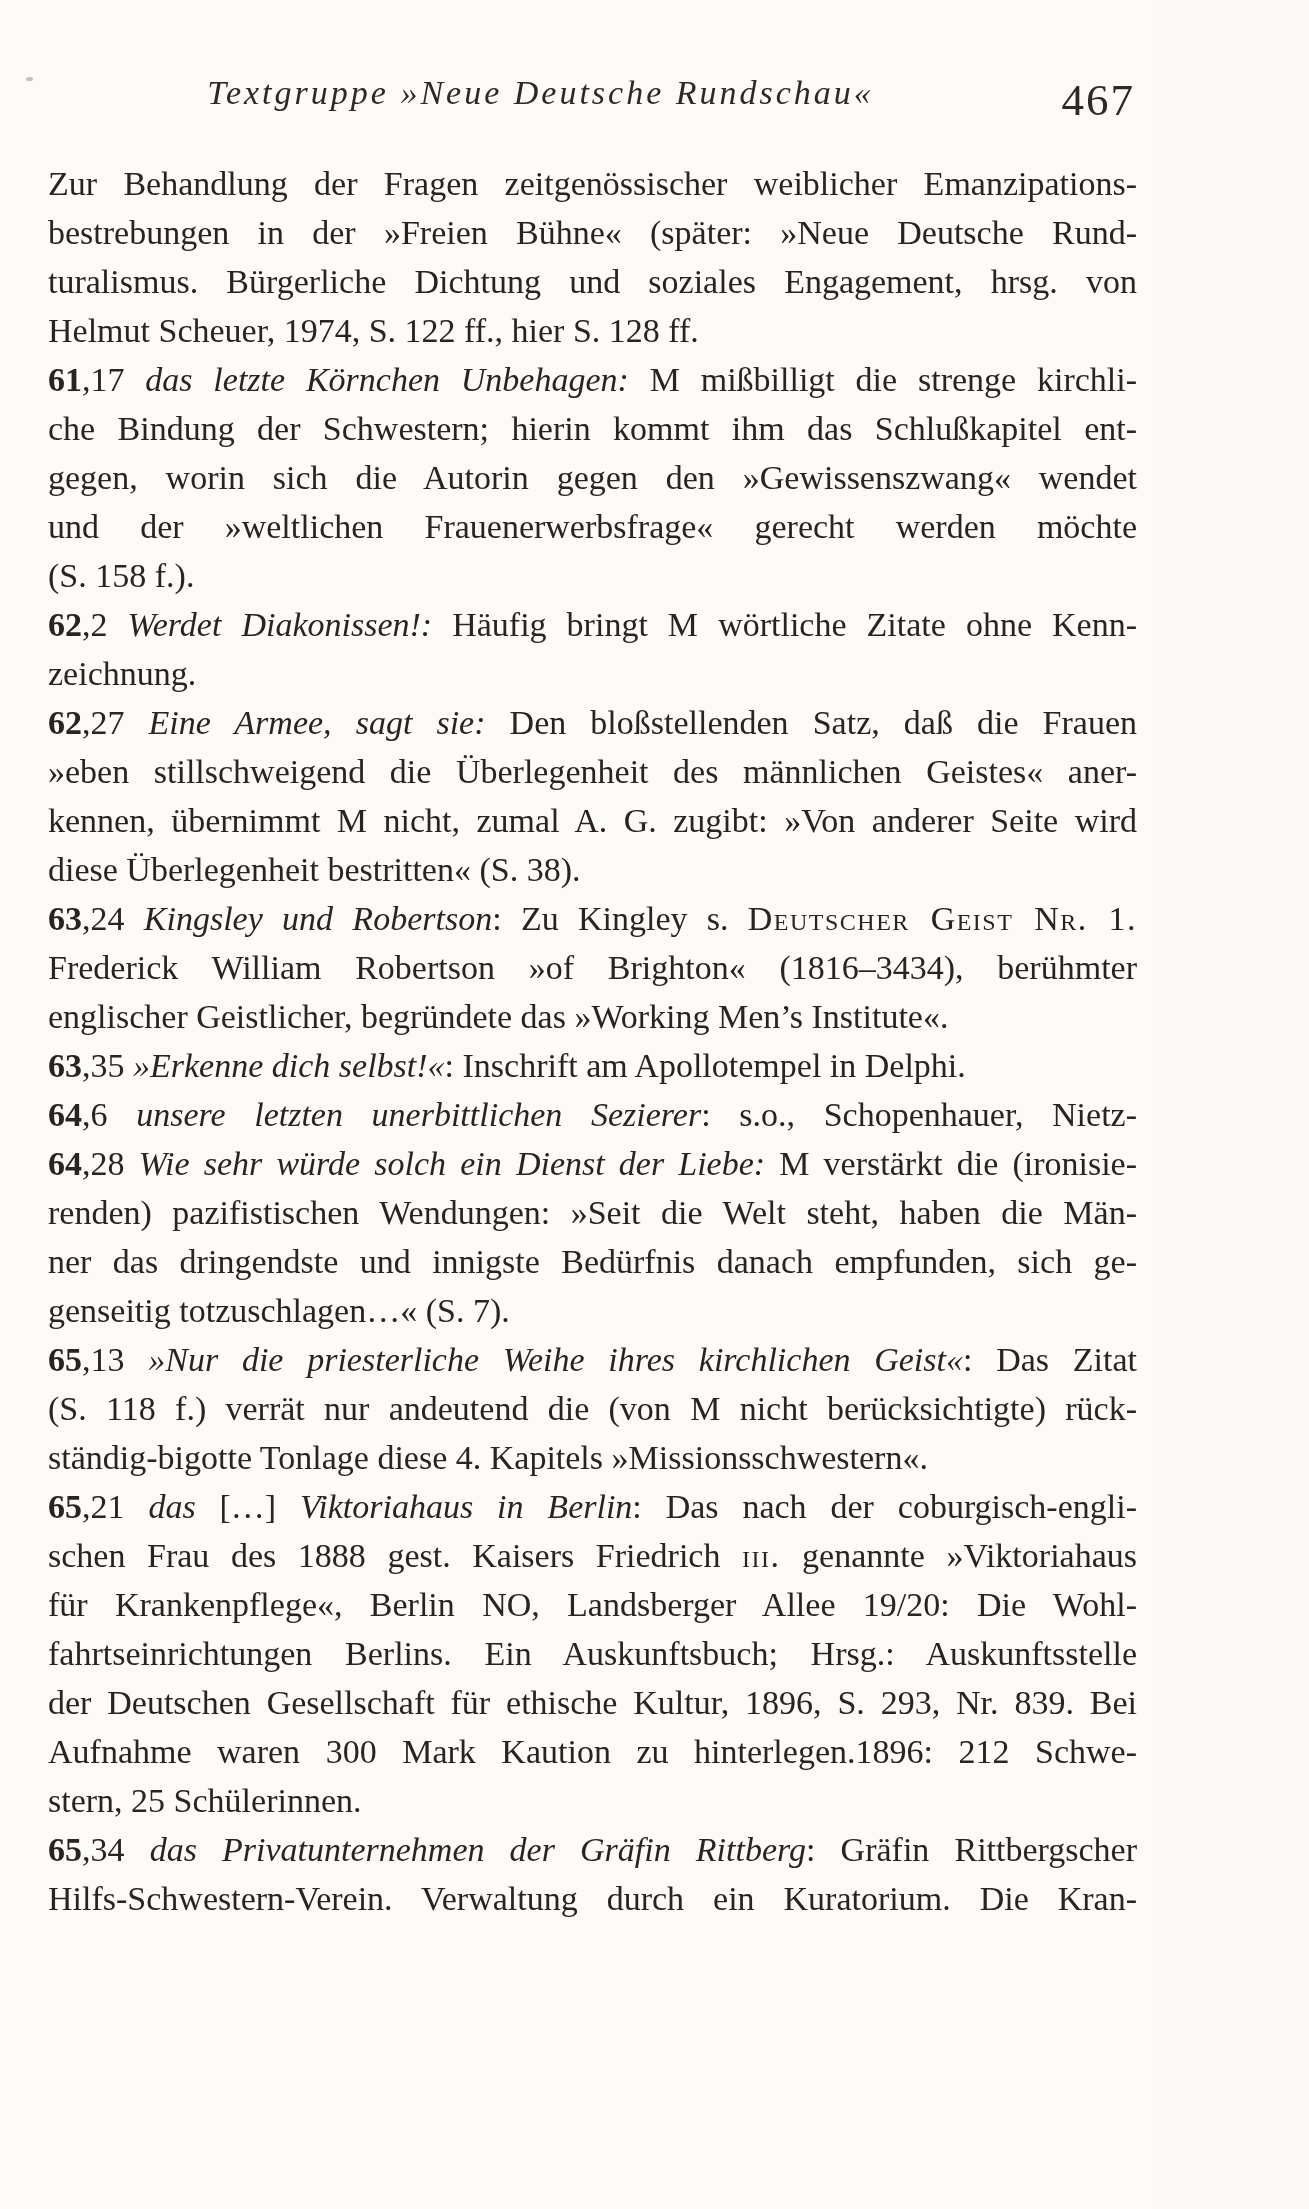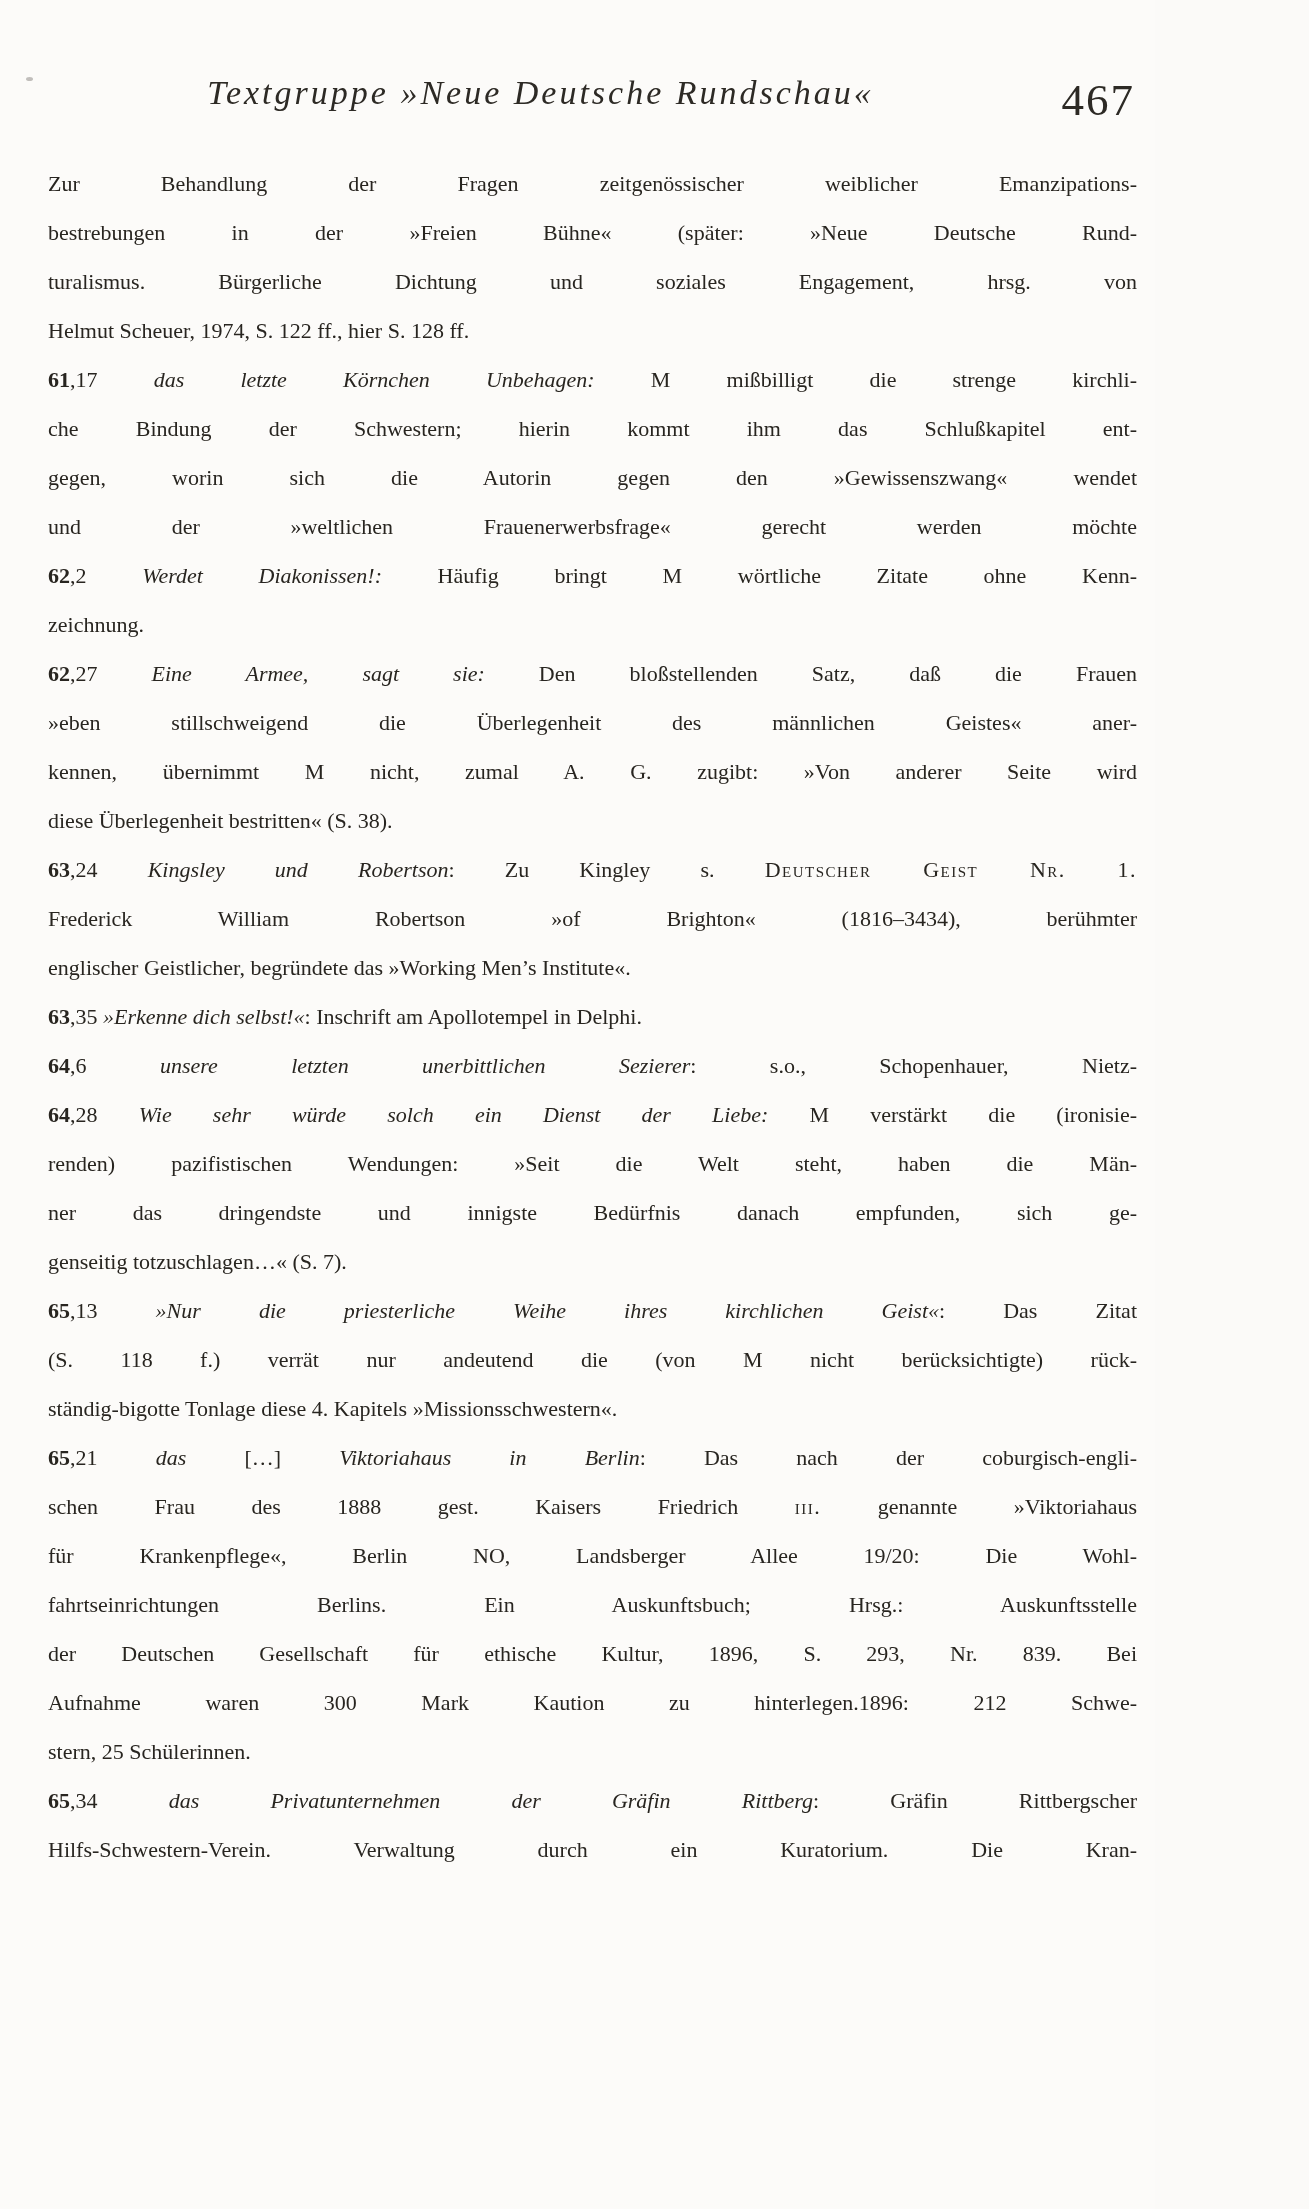--- a/index.html
+++ b/index.html
@@ -39,21 +39,21 @@
     font-size: 45px;
     letter-spacing: 2px;
     color: #2d2a25;
   }
 
   .text-block {
     position: absolute;
     top: 159px;
     left: 48px;
     width: 1089px;
-    font-size: 22px;
+    font-size: 34px;
     line-height: 49px;
   }
   .para { margin: 0; }
   .line {
     text-align: justify;
     text-align-last: justify;
     text-justify: inter-word;
   }
   .line.last { text-align-last: left; }
 
@@ -87,20 +87,21 @@
         <div class="line"><span class="seg-r">Zur Behandlung der Fragen zeitgenössischer weiblicher Emanzipations-</span></div>
         <div class="line"><span class="seg-r">bestrebungen in der »Freien Bühne« (später: »Neue Deutsche Rund-</span></div>
         <div class="line"><span class="seg-r">turalismus. Bürgerliche Dichtung und soziales Engagement, hrsg. von</span></div>
         <div class="line last"><span class="seg-r">Helmut Scheuer, 1974, S. 122 ff., hier S. 128 ff.</span></div>
       </div>
       <div class="para">
         <div class="line"><span class="seg-b">61</span><span class="seg-r">,17 </span><span class="seg-i">das letzte Körnchen Unbehagen:</span><span class="seg-r"> M mißbilligt die strenge kirchli-</span></div>
         <div class="line"><span class="seg-r">che Bindung der Schwestern; hierin kommt ihm das Schlußkapitel ent-</span></div>
         <div class="line"><span class="seg-r">gegen, worin sich die Autorin gegen den »Gewissenszwang« wendet</span></div>
         <div class="line"><span class="seg-r">und der »weltlichen Frauenerwerbsfrage« gerecht werden möchte</span></div>
+        <div class="line last"><span class="seg-r">(S. 158 f.).</span></div>
       </div>
       <div class="para">
         <div class="line"><span class="seg-b">62</span><span class="seg-r">,2 </span><span class="seg-i">Werdet Diakonissen!:</span><span class="seg-r"> Häufig bringt M wörtliche Zitate ohne Kenn-</span></div>
         <div class="line last"><span class="seg-r">zeichnung.</span></div>
       </div>
       <div class="para">
         <div class="line"><span class="seg-b">62</span><span class="seg-r">,27 </span><span class="seg-i">Eine Armee, sagt sie:</span><span class="seg-r"> Den bloßstellenden Satz, daß die Frauen</span></div>
         <div class="line"><span class="seg-r">»eben stillschweigend die Überlegenheit des männlichen Geistes« aner-</span></div>
         <div class="line"><span class="seg-r">kennen, übernimmt M nicht, zumal A. G. zugibt: »Von anderer Seite wird</span></div>
         <div class="line last"><span class="seg-r">diese Überlegenheit bestritten« (S. 38).</span></div>

